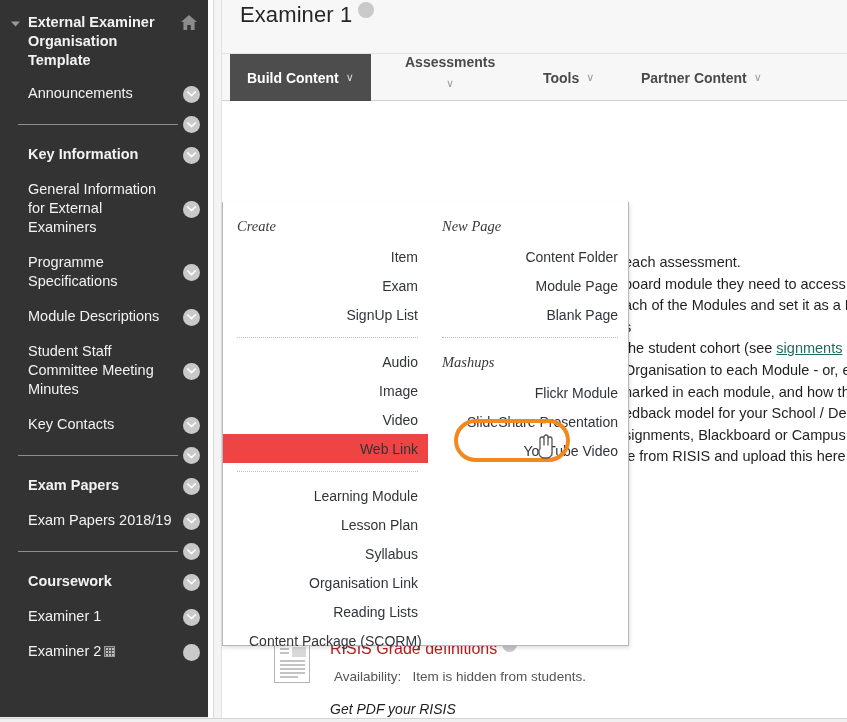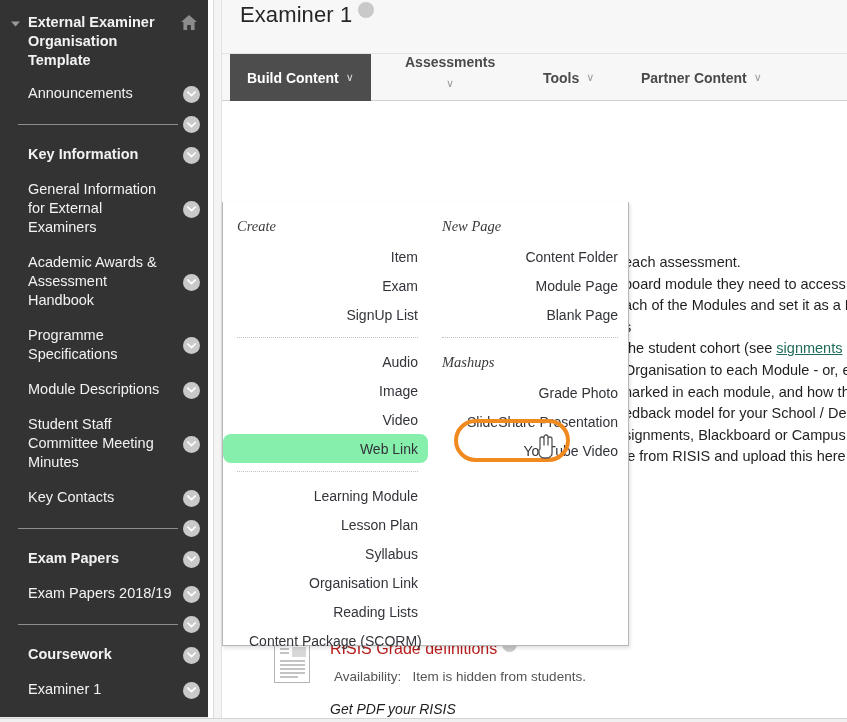--- a/index.html
+++ b/index.html
@@ -140,21 +140,21 @@
     font-style: italic; font-size: 14.5px; color: #3a3a3a;
     padding: 16px 0 7px 14px;
   }
   .menu-item {
     font-size: 14px; color: #32343a;
     padding: 6.5px 10px 6.5px 26px;
     line-height: 16px;
     white-space: nowrap;
     text-align: right;
   }
-  .menu-item.hl { background: #86efac; border-radius: 8px; }
+  .menu-item.hl { background: #ef4444; }
   .menu-dotted {
     border-top: 1px dotted #c2c2c2;
     margin: 8px 10px 0 14px;
     height: 1px;
   }
   .menu-spacer { height: 9px; }
 
   
   #oval {
     position: absolute; left: 232px; top: 318px;
@@ -228,25 +228,20 @@
               <path d="M0.8 1 L4.5 4.6 L8.2 1" fill="none" stroke="#ffffff" stroke-width="1.7" stroke-linecap="round"></path>
             </svg>
           </span>
         </div>
         <div class="sb-row heading"><span>Key Information</span><span class="sb-chev">
             <svg width="9" height="6" viewBox="0 0 9 6">
               <path d="M0.8 1 L4.5 4.6 L8.2 1" fill="none" stroke="#ffffff" stroke-width="1.7" stroke-linecap="round"></path>
             </svg>
           </span></div>
         <div class="sb-row"><span>General Information for External Examiners</span><span class="sb-chev">
-            <svg width="9" height="6" viewBox="0 0 9 6">
-              <path d="M0.8 1 L4.5 4.6 L8.2 1" fill="none" stroke="#ffffff" stroke-width="1.7" stroke-linecap="round"></path>
-            </svg>
-          </span></div>
-        <div class="sb-row"><span>Academic Awards &amp; Assessment Handbook</span><span class="sb-chev">
             <svg width="9" height="6" viewBox="0 0 9 6">
               <path d="M0.8 1 L4.5 4.6 L8.2 1" fill="none" stroke="#ffffff" stroke-width="1.7" stroke-linecap="round"></path>
             </svg>
           </span></div>
         <div class="sb-row"><span>Programme Specifications</span><span class="sb-chev">
             <svg width="9" height="6" viewBox="0 0 9 6">
               <path d="M0.8 1 L4.5 4.6 L8.2 1" fill="none" stroke="#ffffff" stroke-width="1.7" stroke-linecap="round"></path>
             </svg>
           </span></div>
         <div class="sb-row"><span>Module Descriptions</span><span class="sb-chev">
@@ -396,21 +391,21 @@
             <div class="menu-item">Reading Lists</div>
             <div class="menu-item">Content Package (SCORM)</div>
           </div>
         <div class="menu-col right">
             <div class="menu-group-title">New Page</div>
             <div class="menu-item">Content Folder</div>
             <div class="menu-item">Module Page</div>
             <div class="menu-item">Blank Page</div>
             <div class="menu-dotted"></div>
             <div class="menu-group-title">Mashups</div>
-            <div class="menu-item">Grade Photo</div>
+            <div class="menu-item">Flickr Module</div>
             <div class="menu-item">SlideShare Presentation</div>
             <div class="menu-item">YouTube Video</div>
           </div>
       </div>
 
       <div id="oval"></div>
       <div id="cursor">
         <svg width="22" height="28" viewBox="0 0 22 28">
           <path d="M6 16 L6 6 a2 2 0 0 1 4 0 L10 12 L10 4 a2 2 0 0 1 4 0 L14 12 L14 6 a2 2 0 0 1 4 0 L18 14 L18 20 a5 5 0 0 1 -5 5 L10 25 a5 5 0 0 1 -5 -5 L5 17 a1.6 1.6 0 0 1 1 -1 Z" fill="#ffffff" stroke="#555555" stroke-width="1.3" stroke-linejoin="round"></path>
         </svg>

